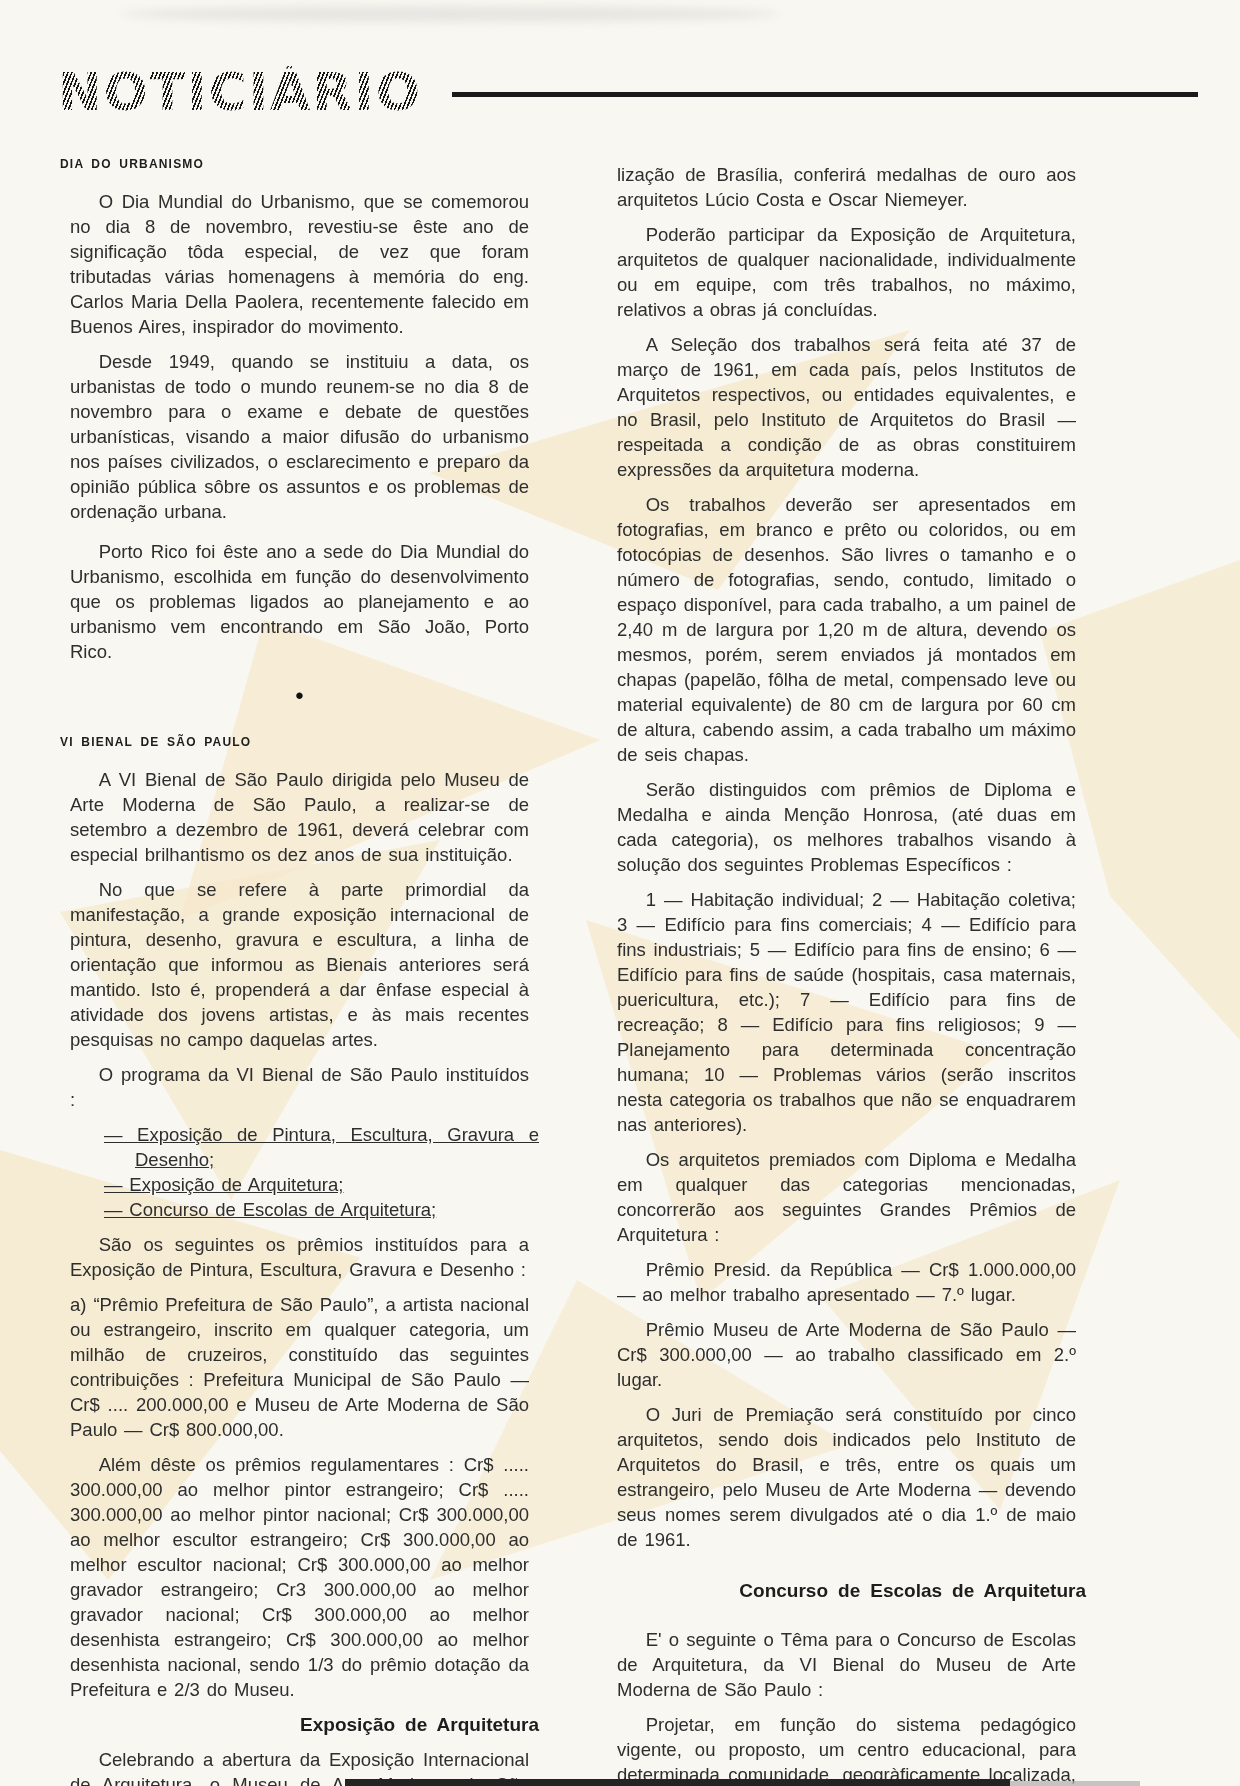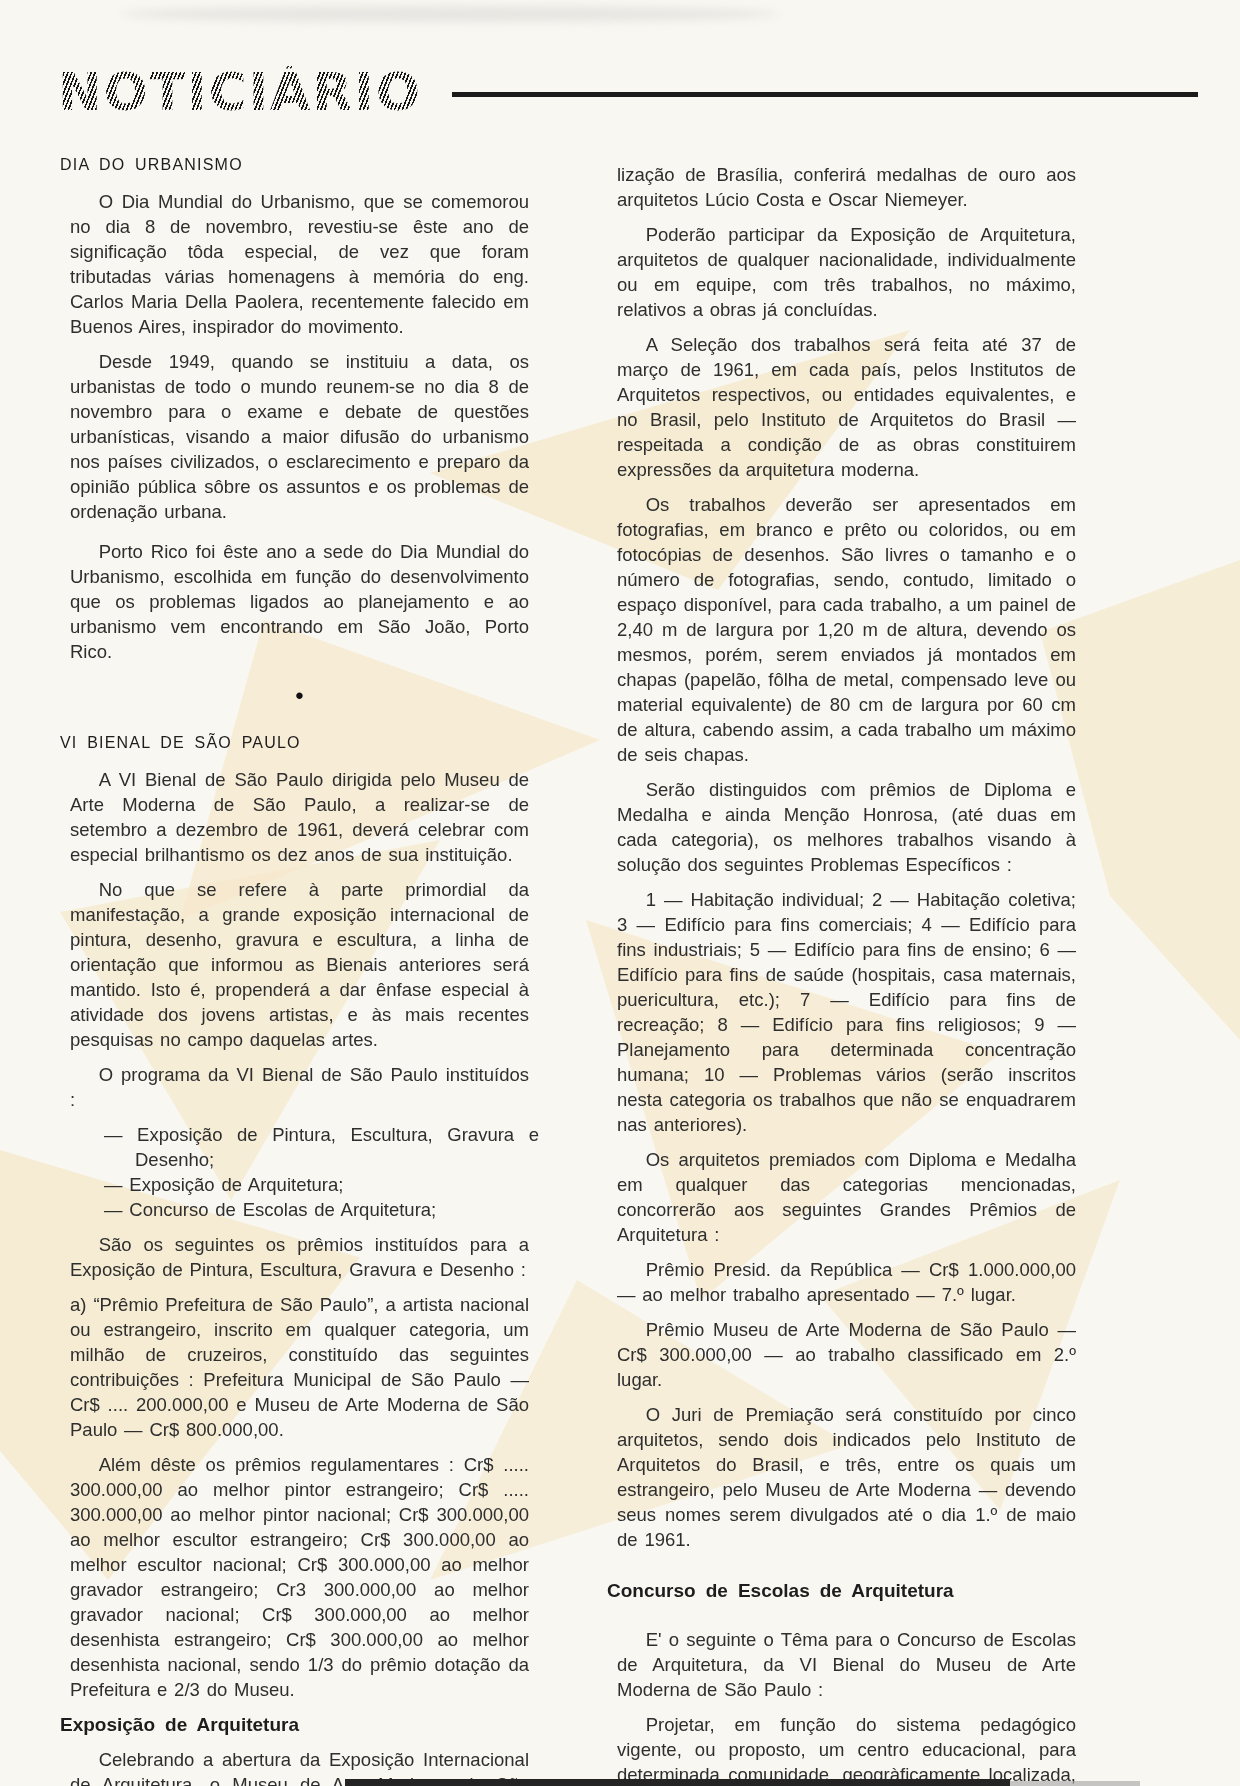--- a/index.html
+++ b/index.html
@@ -52,30 +52,30 @@
   }
   .col { width: 479px; font-size: 18.5px; line-height: 25px; }
   .col p {
     margin: 10px; text-align: justify;
     text-indent: 1.55em; word-spacing: .09em;
   }
   .col p.noindent { text-indent: 0; }
   .col p.gap-top { margin-top: 15px; }
   h2.sec-title {
     margin: 0 0 12px 0;
-    font-size: 16px; font-weight: normal; letter-spacing: 1.2px;
+    font-size: 12px; font-weight: bold; letter-spacing: 1.2px;
     word-spacing: .25em; color: #1d1d1d;
   }
   h3.sub-title {
-    margin: 6px 0 8px 0; text-align: left;
+    margin: 6px 0 8px 0; text-align: right;
     font-size: 19px; font-weight: bold; word-spacing: .25em; color: #1d1d1d;
   }
   h3.sub-title.big-gap { margin: 26px 0 24px 0; }
   .dot-sep { text-align: center; font-size: 24px; line-height: 1; margin: 20px 0 22px 0; color: #111; }
-  ul.program { list-style: none; margin: 0; padding: 0; }
+  ul.program { list-style: none; margin: 0; padding: 0; text-decoration: underline; }
   ul.program li {
     text-align: justify; word-spacing: .09em;
     padding-left: 75px; text-indent: -31px;
   }
 </style>
 </head>
 <body>
 
 <div class="top-smudge"></div>
 <div class="wm wm1"></div>

